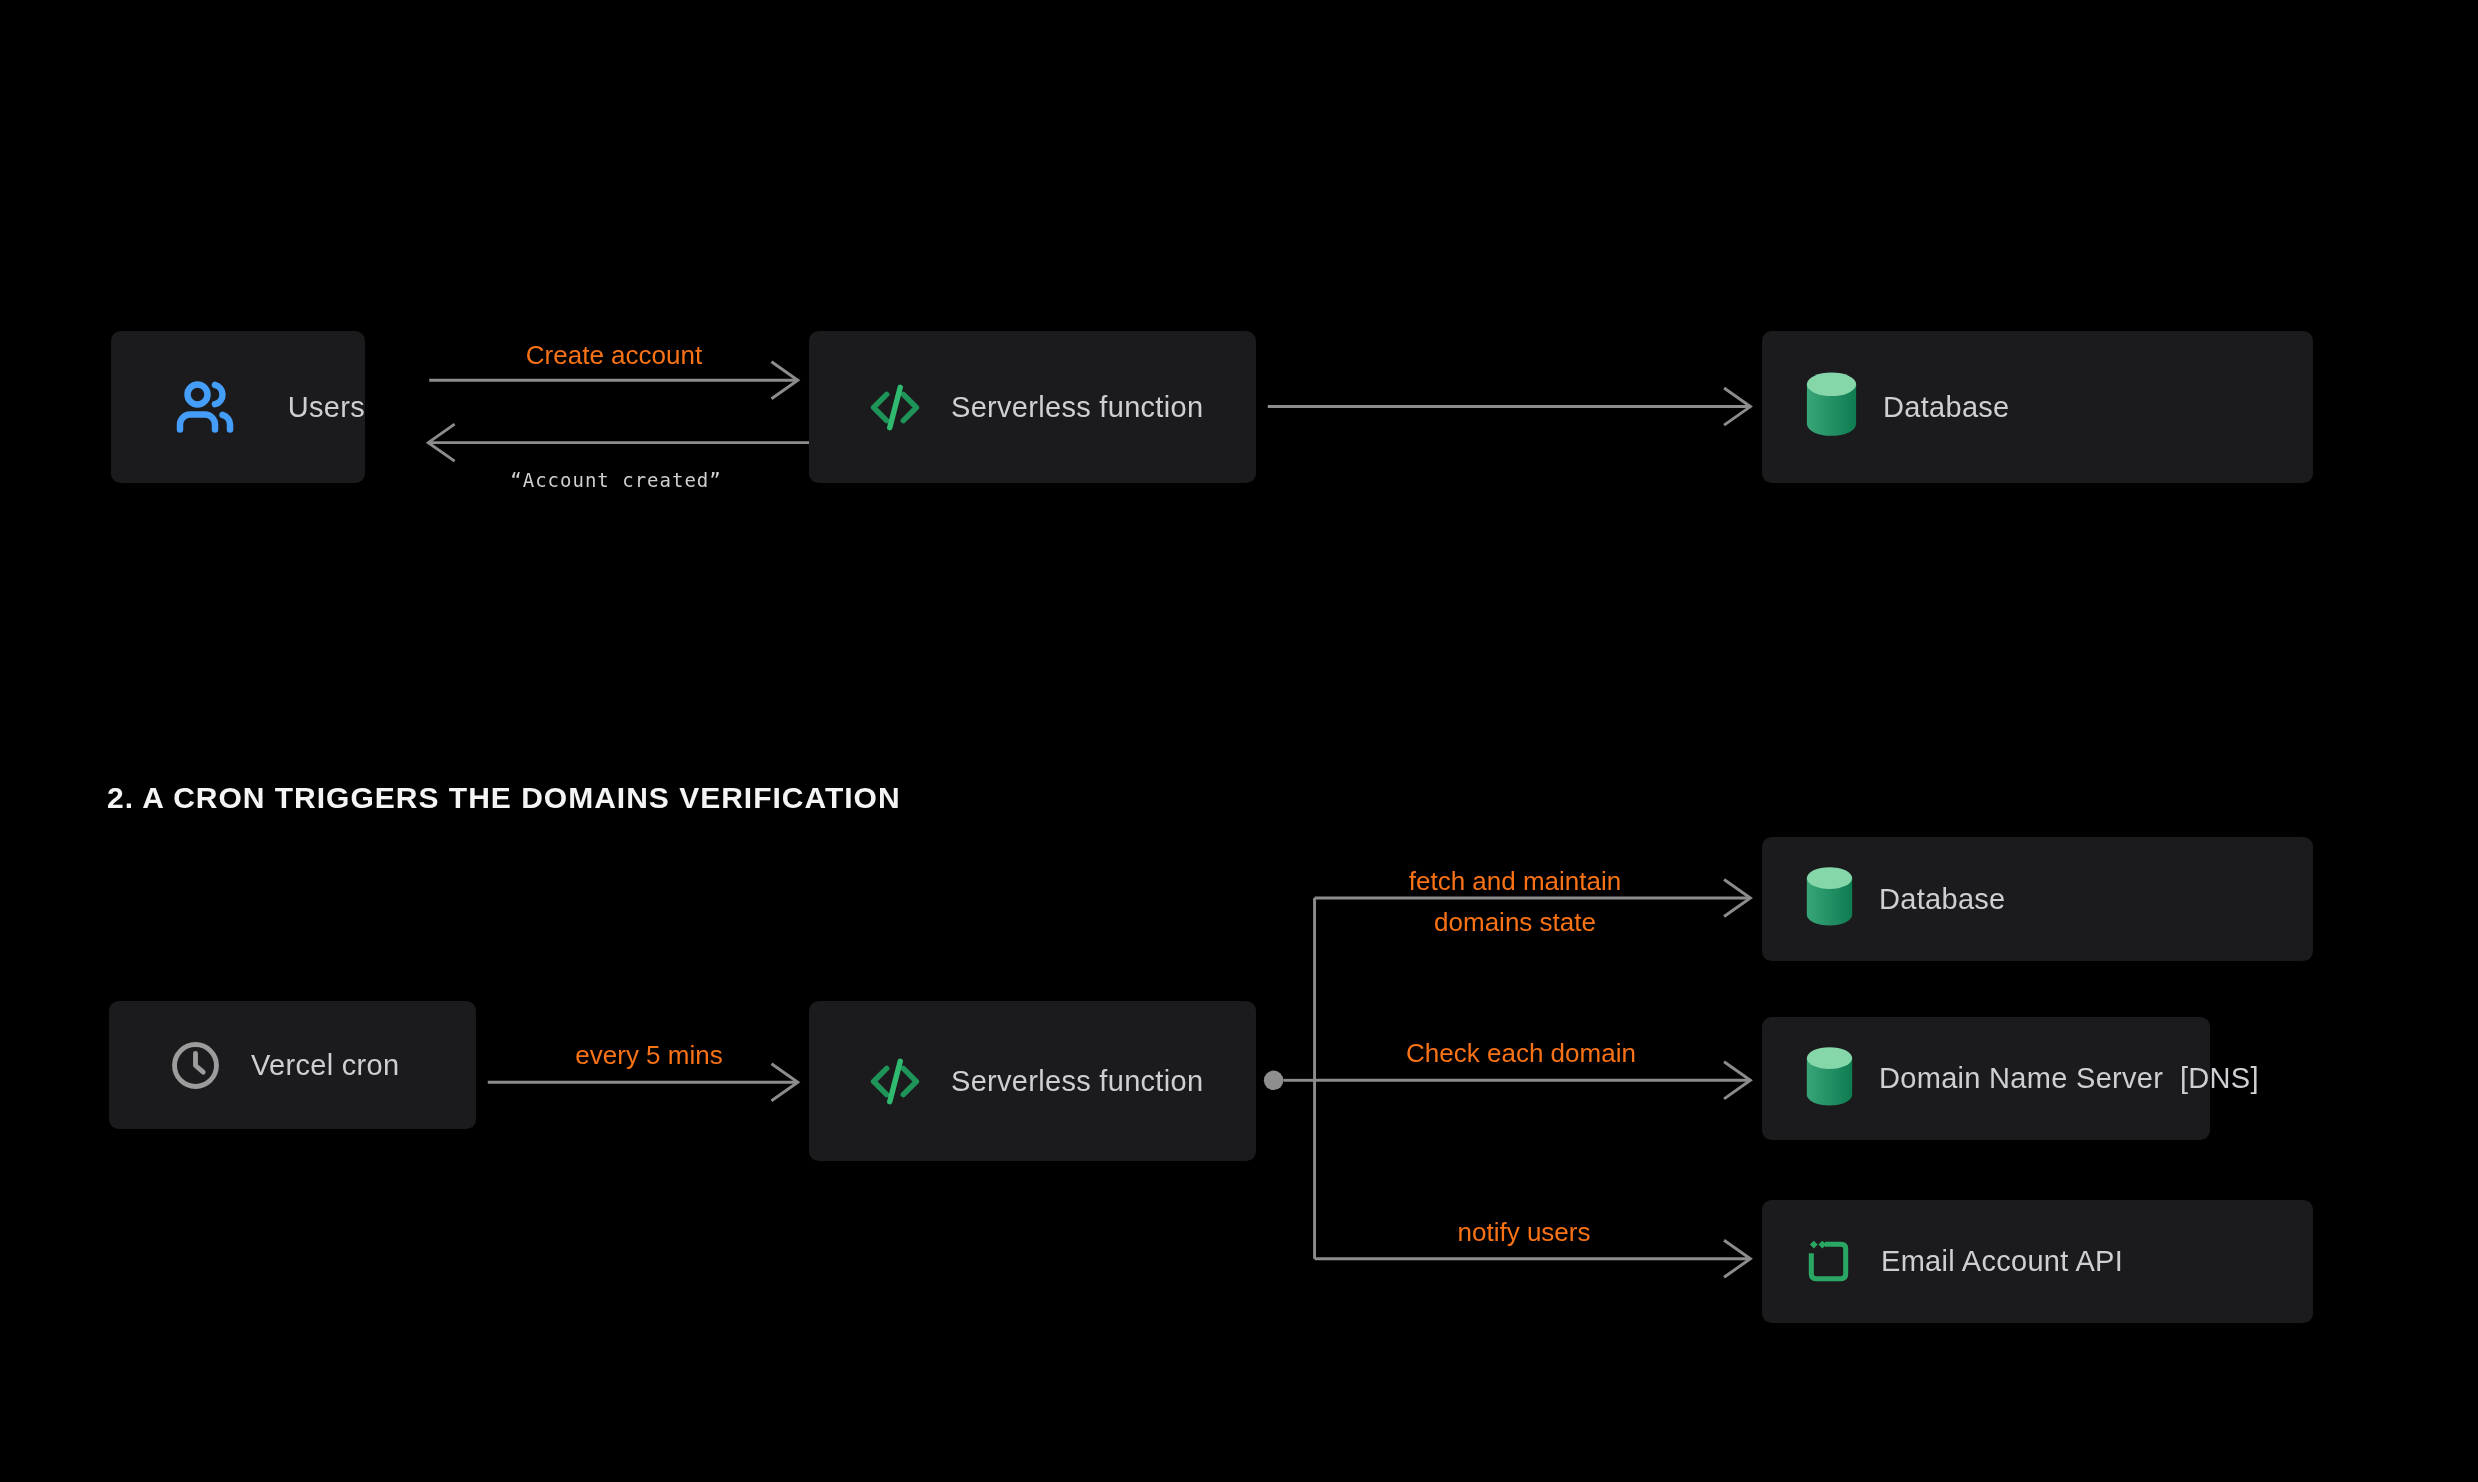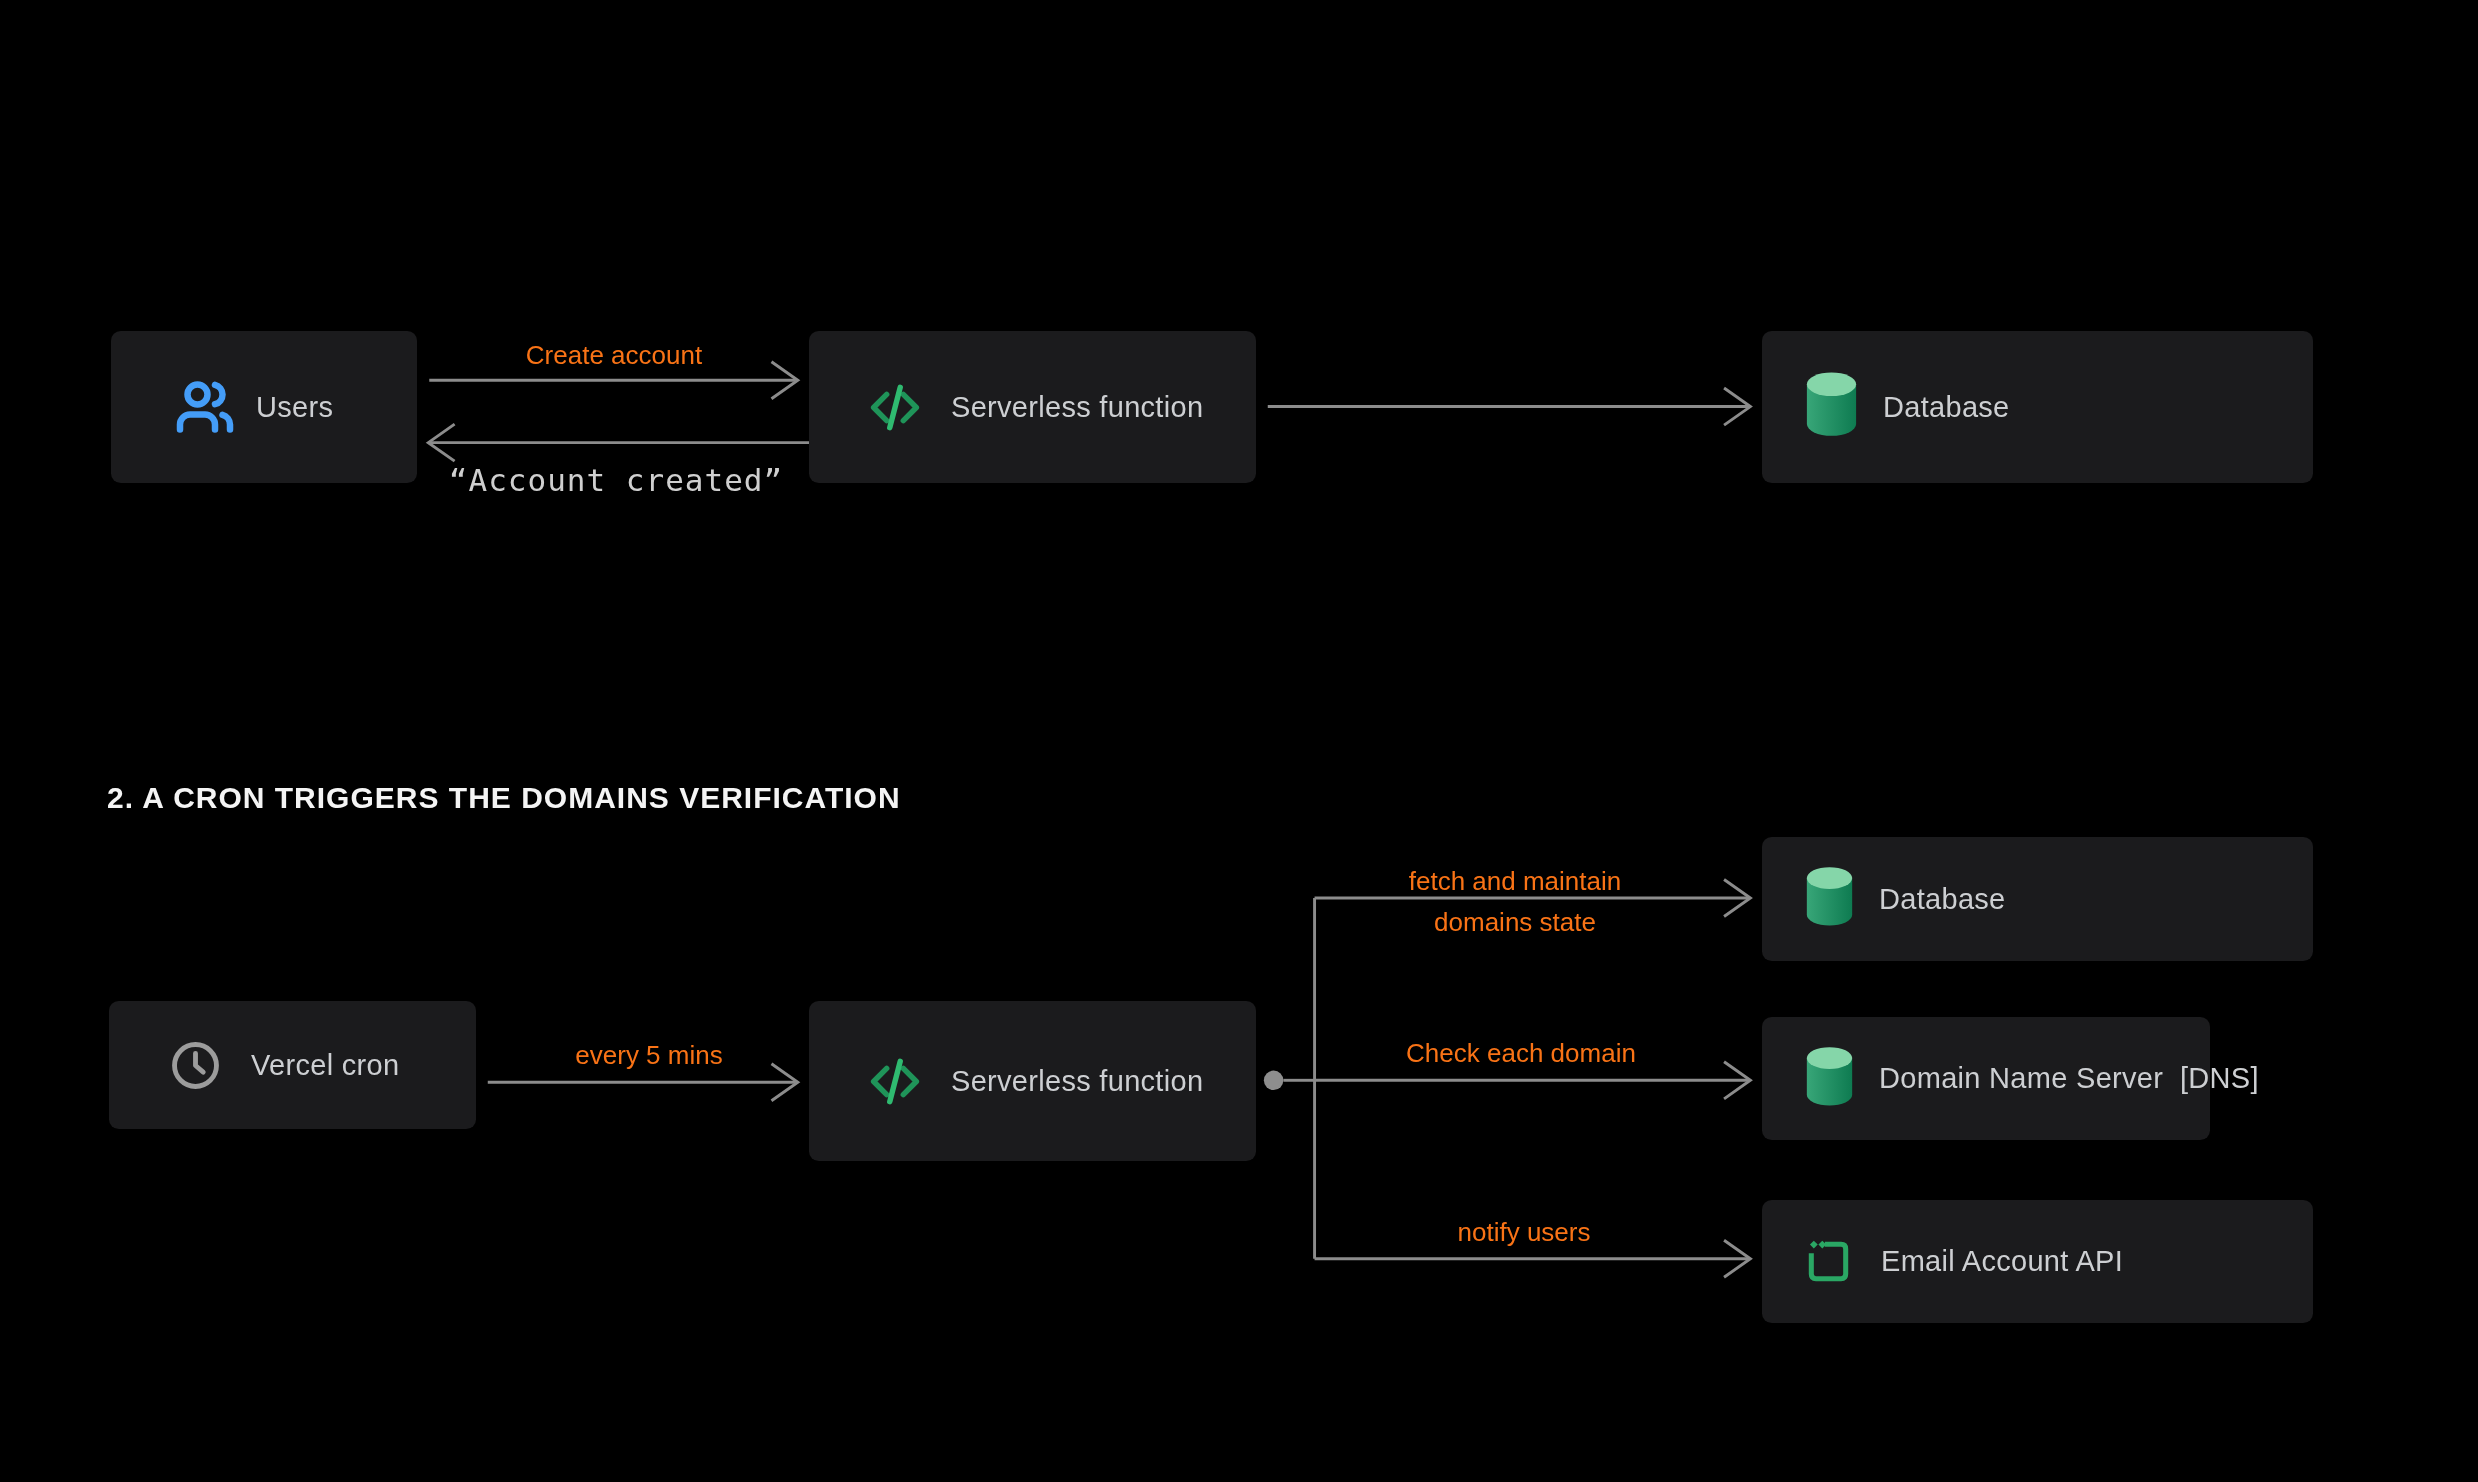--- a/index.html
+++ b/index.html
@@ -3,21 +3,21 @@
 <meta charset="utf-8">
 <style>
   html,body{margin:0;padding:0;background:#000;width:2478px;height:1482px;overflow:hidden;}
   .canvas{position:relative;width:2478px;height:1482px;background:#000;font-family:"Liberation Sans",sans-serif;}
   .connectors{position:absolute;left:0;top:0;width:2478px;height:1482px;pointer-events:none;}
   .section-title{position:absolute;color:#F4F4F4;font-size:30px;font-weight:700;letter-spacing:1px;white-space:pre;}
   .node{position:absolute;background:#1B1B1D;border-radius:9.8px;display:flex;align-items:center;box-sizing:border-box;}
   .node-label{color:#CDCFD2;font-size:29px;letter-spacing:0.3px;white-space:pre;}
   .icon-wrap{display:flex;align-items:center;justify-content:center;flex:0 0 auto;}
   .arrow-label{position:absolute;transform:translate(-50%,-50%);color:#f97316;font-size:26px;font-weight:400;white-space:pre-line;text-align:center;line-height:41px;}
-  .arrow-label.mono{font-family:"DejaVu Sans Mono",monospace;font-weight:500;font-size:31px;color:#CFCFCF;letter-spacing:1px;}
+  .arrow-label.mono{font-family:"DejaVu Sans Mono",monospace;font-weight:500;font-size:19px;color:#CFCFCF;letter-spacing:1px;}
   .conn{stroke:#8C8C8C;stroke-width:3;fill:none;}
 </style>
 </head>
 <body>
 
 <div class="canvas">
 
   <svg width="0" height="0" style="position:absolute" aria-hidden="true">
     <defs>
       <linearGradient id="dbGrad" x1="0" y1="0" x2="1" y2="0">
@@ -65,21 +65,21 @@
       <polyline class="conn" points="1768,1089 1795,1108 1768,1127"></polyline>
     </g>
 
     <g>
       <line class="conn" x1="1348" y1="1291" x2="1793" y2="1291"></line>
       <polyline class="conn" points="1768,1272 1795,1291 1768,1310"></polyline>
     </g>
   </svg>
 
 
-  <div class="node" style="left:111px;top:331px;width:306px;height:152px;padding-left:64px;gap:21px;">
+  <div class="node" style="left:111px;top:331px;width:254px;height:152px;padding-left:64px;gap:21px;justify-content:space-between;">
     <span class="icon-wrap">
       <svg width="60" height="60" viewBox="0 0 24 24" fill="none" stroke="#449DF8" stroke-width="2.6" stroke-linecap="round" stroke-linejoin="round">
         <path d="M16 21v-2a4 4 0 0 0-4-4H6a4 4 0 0 0-4 4v2"></path>
         <circle cx="9" cy="7" r="4"></circle>
         <path d="M22 21v-2a4 4 0 0 0-3-3.87"></path>
         <path d="M16 3.13a4 4 0 0 1 0 7.75"></path>
       </svg>
     </span>
     <span class="node-label">Users</span>
   </div>

